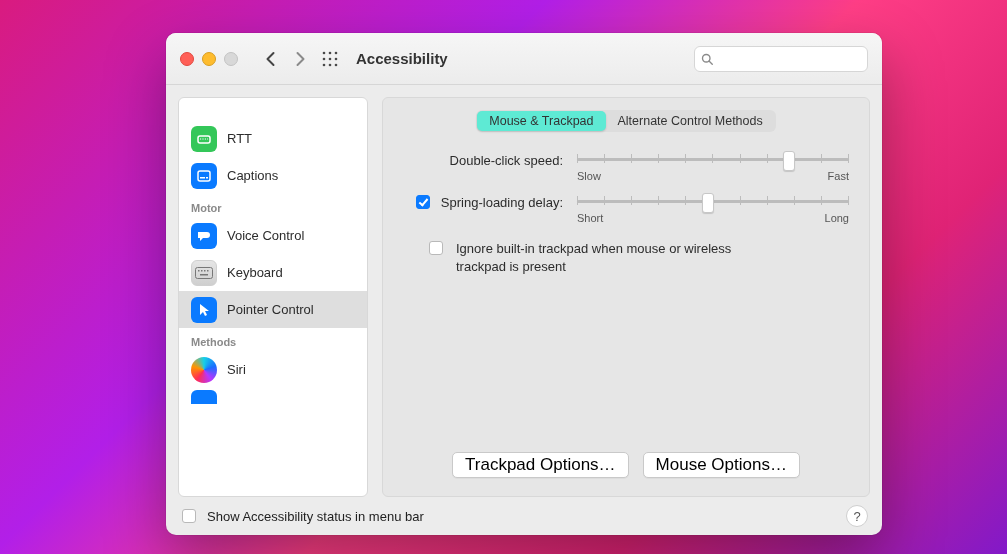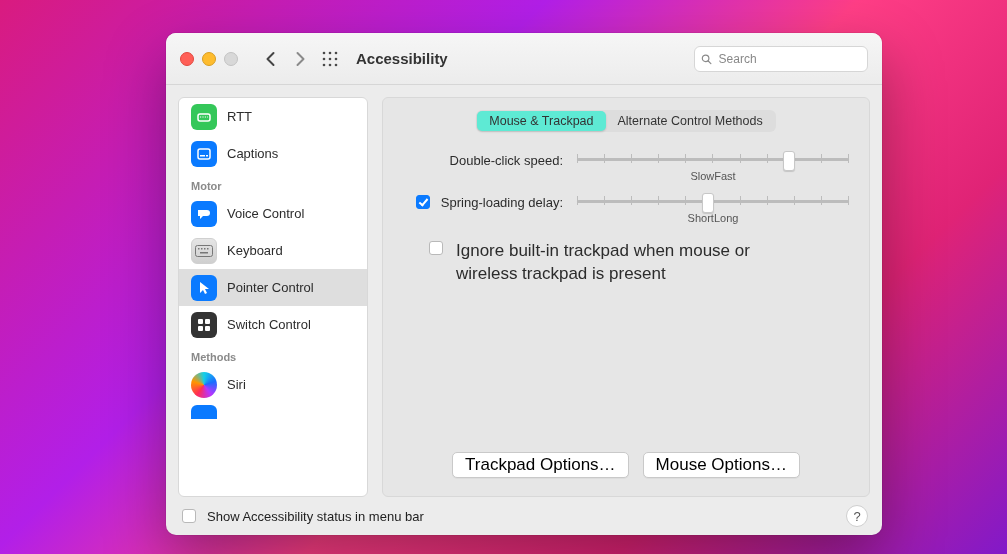--- a/index.html
+++ b/index.html
@@ -35,21 +35,21 @@
   .search{display:flex;align-items:center;background:#fff;border:1px solid #d6d6d6;border-radius:6px;height:24px;width:160px;padding:0 6px;gap:5px;}
   .search svg{width:12px;height:12px;color:#8a8a8a;}
   .search input{border:none;outline:none;background:transparent;font-size:12px;width:100%;color:#333;}
   .search input::placeholder{color:#888;}
   .content{flex:1;display:flex;flex-direction:column;}
   .panes{flex:1;display:flex;padding:12px 12px 0 12px;box-sizing:border-box;gap:14px;min-height:0;}
   .sidebar{
     width:188px;background:#fff;border:1px solid #d8d8d8;border-radius:6px;
     overflow:hidden;display:flex;flex-direction:column;
   }
-  .sidelist{overflow:hidden;padding-top:0;}
+  .sidelist{overflow:hidden;padding-top:22px;}
   .sidecat{font-size:11px;font-weight:600;color:#8a8a8a;padding:8px 12px 3px 12px;}
   .siderow{display:flex;align-items:center;height:37px;padding:0 12px;gap:10px;cursor:default;}
   .siderow.selected{background:#dedede;}
   .sideicon{width:26px;height:26px;border-radius:6px;display:flex;align-items:center;justify-content:center;color:#fff;flex-shrink:0;}
   .sidelabel{font-size:13px;color:#2c2c2c;}
   .main{
     flex:1;background:#e6e6e6;border:1px solid #d8d8d8;border-radius:6px;
     position:relative;box-sizing:border-box;padding:12px 20px 16px 20px;
     display:flex;flex-direction:column;
   }
@@ -60,24 +60,24 @@
   .settingrow{display:flex;align-items:flex-start;gap:14px;margin-bottom:10px;}
   .settinglabelcol{width:160px;display:flex;justify-content:flex-end;align-items:center;gap:8px;height:20px;}
   .settinglabel{font-size:13px;color:#2c2c2c;text-align:right;}
   .chk{width:14px;height:14px;}
   .slidercol{flex:1;display:flex;flex-direction:column;align-items:stretch;}
   .slider{position:relative;height:18px;}
   .slidertrack{position:absolute;left:0;right:0;top:8px;height:3px;background:#bcbcbc;border-radius:2px;}
   .sliderticks{position:absolute;left:0;right:0;top:4px;height:12px;display:flex;justify-content:space-between;}
   .sliderticks span{width:1px;height:9px;background:#bcbcbc;}
   .sliderthumb{position:absolute;top:1px;width:10px;height:18px;background:#fff;border:1px solid #c7c7c7;border-radius:3px;box-shadow:0 1px 1px rgba(0,0,0,.15);transform:translateX(-50%);}
-  .sliderlabels{display:flex;justify-content:center;font-size:11px;color:#555;margin-top:2px;padding:0 0;}
+  .sliderlabels{display:flex;justify-content:space-between;font-size:11px;color:#555;margin-top:2px;padding:0 0;}
   .checkrow{display:flex;align-items:flex-start;gap:10px;margin-left:22px;margin-top:6px;}
   .checkrow .chk{margin-top:1px;}
-  .checktext{font-size:17px;color:#2c2c2c;max-width:300px;line-height:1.35;}
+  .checktext{font-size:13px;color:#2c2c2c;max-width:300px;line-height:1.35;}
   .mainbottom{margin-top:auto;display:flex;justify-content:center;gap:14px;padding-bottom:2px;}
   .macbtn{font-size:17px;background:#fff;border:1px solid #c9c9c9;border-radius:5px;padding:2px 12px;box-shadow:0 1px 0 rgba(0,0,0,.04);}
   .footer{
     height:38px;display:flex;align-items:center;padding:0 14px;box-sizing:border-box;gap:8px;
   }
   .footer .chk{margin-left:2px;}
   .helpbtn{margin-left:auto;width:20px;height:20px;border-radius:50%;background:#fff;border:1px solid #cfcfcf;display:flex;align-items:center;justify-content:center;font-size:13px;color:#555;}
   input[type=checkbox].mac{appearance:none;-webkit-appearance:none;width:14px;height:14px;border:1px solid #b9b9b9;border-radius:3px;background:#fff;position:relative;flex-shrink:0;}
   input[type=checkbox].mac:checked{background:#0a7aff;border-color:#0a7aff;}
   input[type=checkbox].mac:checked::after{content:"";position:absolute;left:4px;top:1px;width:3px;height:7px;border:solid #fff;border-width:0 2px 2px 0;transform:rotate(40deg);}
@@ -124,21 +124,20 @@
           </g>
       </svg>
     </div>
     <div class="wintitle">Accessibility</div>
     <div class="spacer"></div>
     <div class="search">
       <svg viewBox="0 0 16 16">
           <circle cx="7" cy="7" r="5" fill="none" stroke="currentColor" stroke-width="1.8"></circle>
           <line x1="11" y1="11" x2="15" y2="15" stroke="currentColor" stroke-width="1.8" stroke-linecap="round"></line>
         </svg>
-      <input type="text" placeholder="Search" style="">
     </div>
   </div>
 
   <div class="content">
     <div class="panes">
 
       <div class="sidebar">
         <div class="sidelist">
           <div class="siderow">
             <div class="sideicon bg-green">
@@ -186,31 +185,20 @@
             <span class="sidelabel">Keyboard</span>
           </div>
           <div class="siderow selected">
             <div class="sideicon bg-blue">
               <svg width="16" height="16" viewBox="0 0 16 16">
                   <path d="M4 2l0 11 3-3 2 4 2-1-2-4h4z" fill="#fff"></path>
                 </svg>
             </div>
             <span class="sidelabel">Pointer Control</span>
           </div>
-          <div class="siderow">
-            <div class="sideicon bg-darkgrey">
-              <svg width="16" height="16" viewBox="0 0 16 16">
-                  <rect x="2" y="2" width="5" height="5" rx="1" fill="#fff"></rect>
-                  <rect x="9" y="2" width="5" height="5" rx="1" fill="#fff"></rect>
-                  <rect x="2" y="9" width="5" height="5" rx="1" fill="#fff"></rect>
-                  <rect x="9" y="9" width="5" height="5" rx="1" fill="#fff"></rect>
-                </svg>
-            </div>
-            <span class="sidelabel">Switch Control</span>
-          </div>
 
           <div class="sidecat">Methods</div>
 
           <div class="siderow">
             <div class="sideicon bg-siri" style="border-radius:50%;"></div>
             <span class="sidelabel">Siri</span>
           </div>
           <div class="siderow" style="height:18px;">
             <div class="sideicon bg-blue" style="height:14px;border-radius:6px 6px 0 0;"></div>
           </div>

